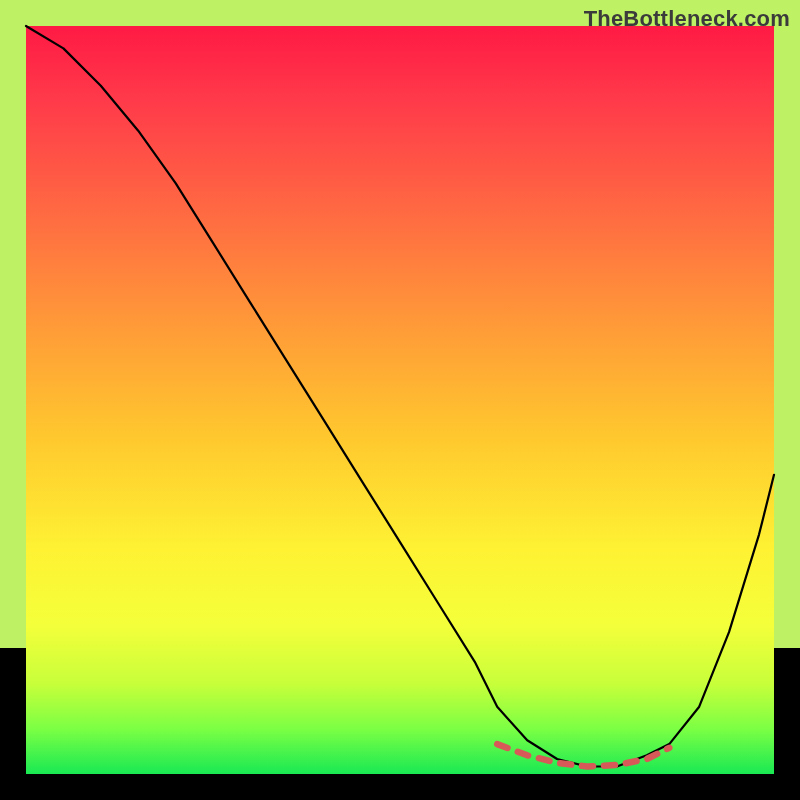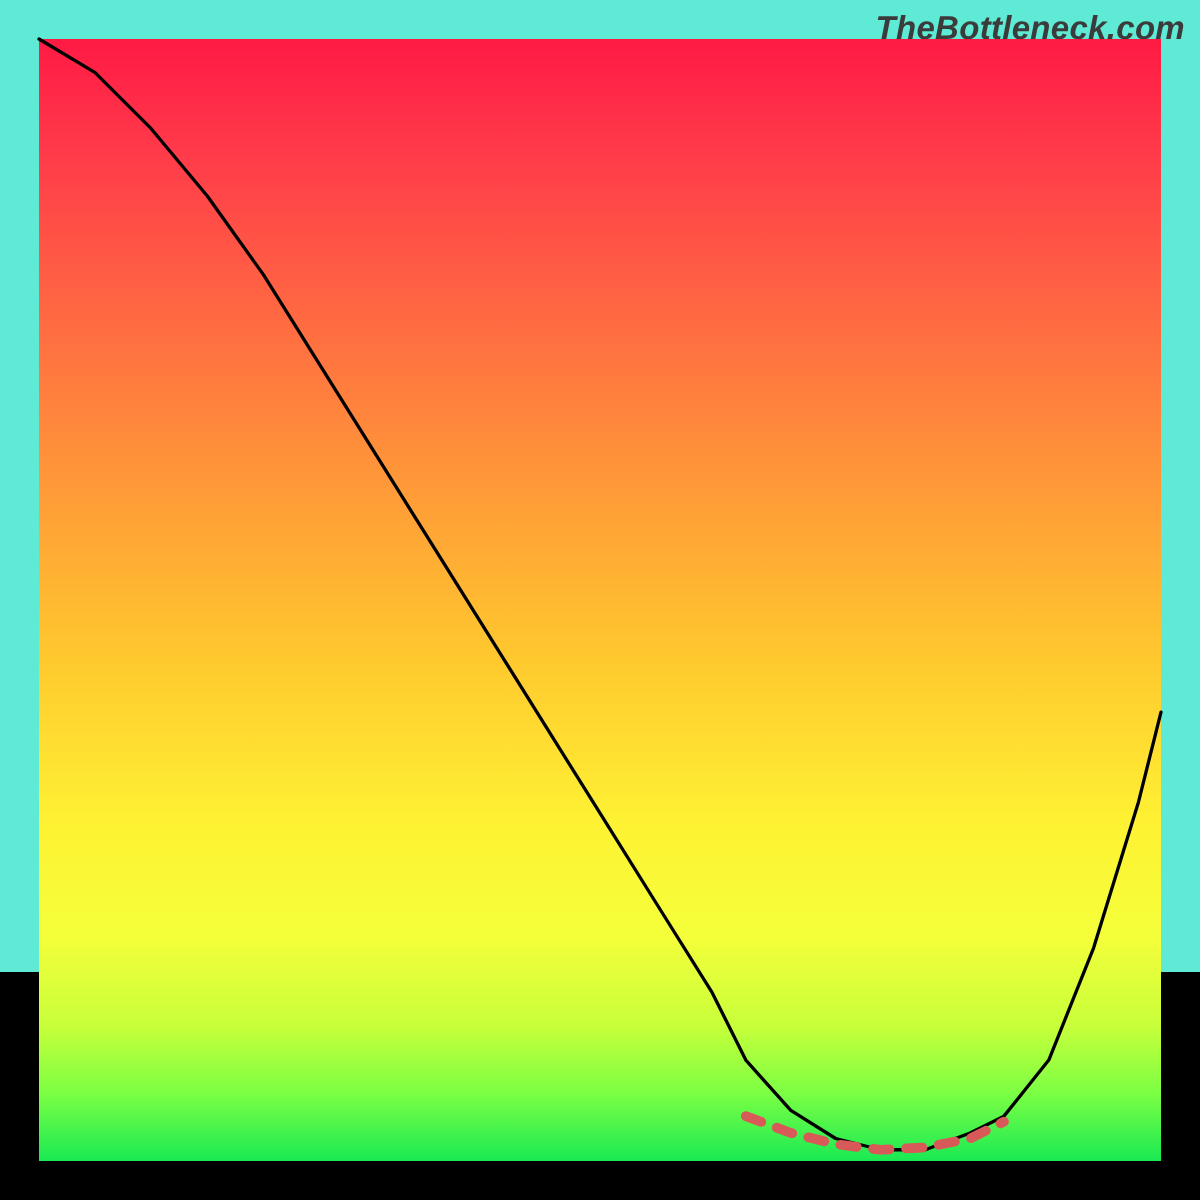--- a/index.html
+++ b/index.html
@@ -8,22 +8,21 @@
     width: 800px;
     height: 800px;
     background: #000;
     overflow: hidden;
     font-family: Arial, Helvetica, sans-serif;
   }
   .frame {
     position: relative;
     width: 800px;
     height: 648px;
-    background: #5eead4;
-    font-style: italic;
+    background: #bef264;
   }
   .watermark {
     position: absolute;
     top: 6px;
     right: 10px;
     color: #3b3b3b;
     font-size: 22px;
     font-weight: 600;
     letter-spacing: 0.2px;
     user-select: none;

